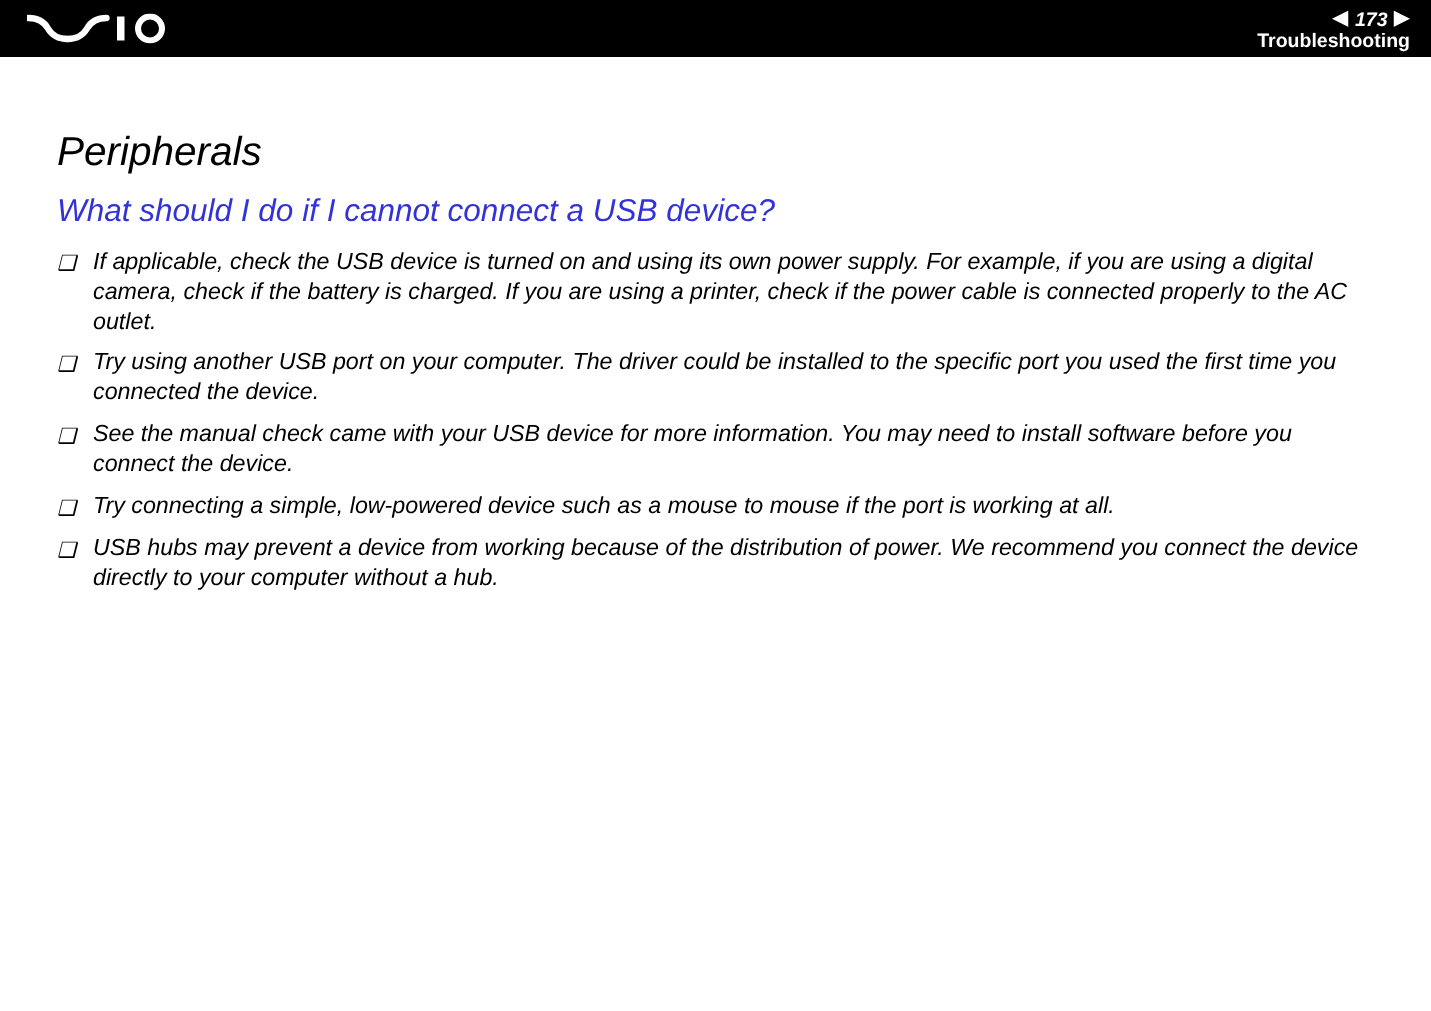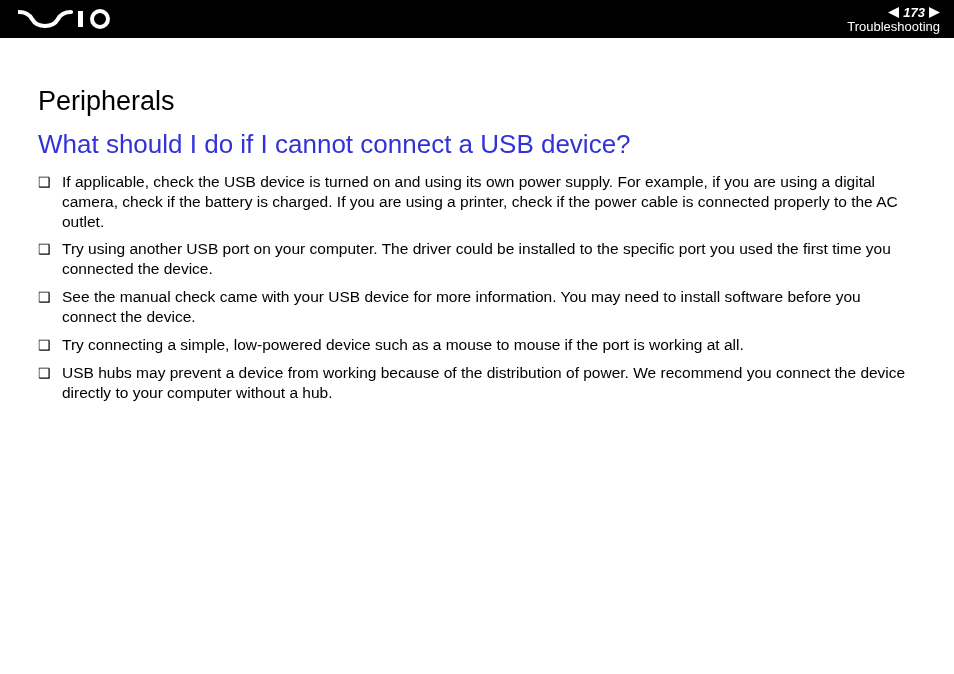--- a/index.html
+++ b/index.html
@@ -42,35 +42,36 @@
     display: inline-block;
   }
   .page-nav .arrow svg { display: block; }
   .page-num {
     font-style: italic;
     font-weight: bold;
     font-size: 13px;
     color: #fff;
   }
   .section-label {
-    font-weight: normal;
+    font-weight: bold;
     font-size: 13px;
     color: #fff;
   }
   .content {
     padding: 48px 38px 0 38px;
+    font-style: italic;
   }
   .title {
     font-size: 27px;
     font-weight: normal;
     color: #000;
     margin-bottom: 12px;
   }
   .question {
-    font-size: 26px;
+    font-size: 21px;
     font-weight: normal;
     color: #3232d8;
     margin-bottom: 12px;
   }
   .bullet-list {
     list-style: none;
     padding: 0;
   }
   .bullet-list li {
     display: flex;

